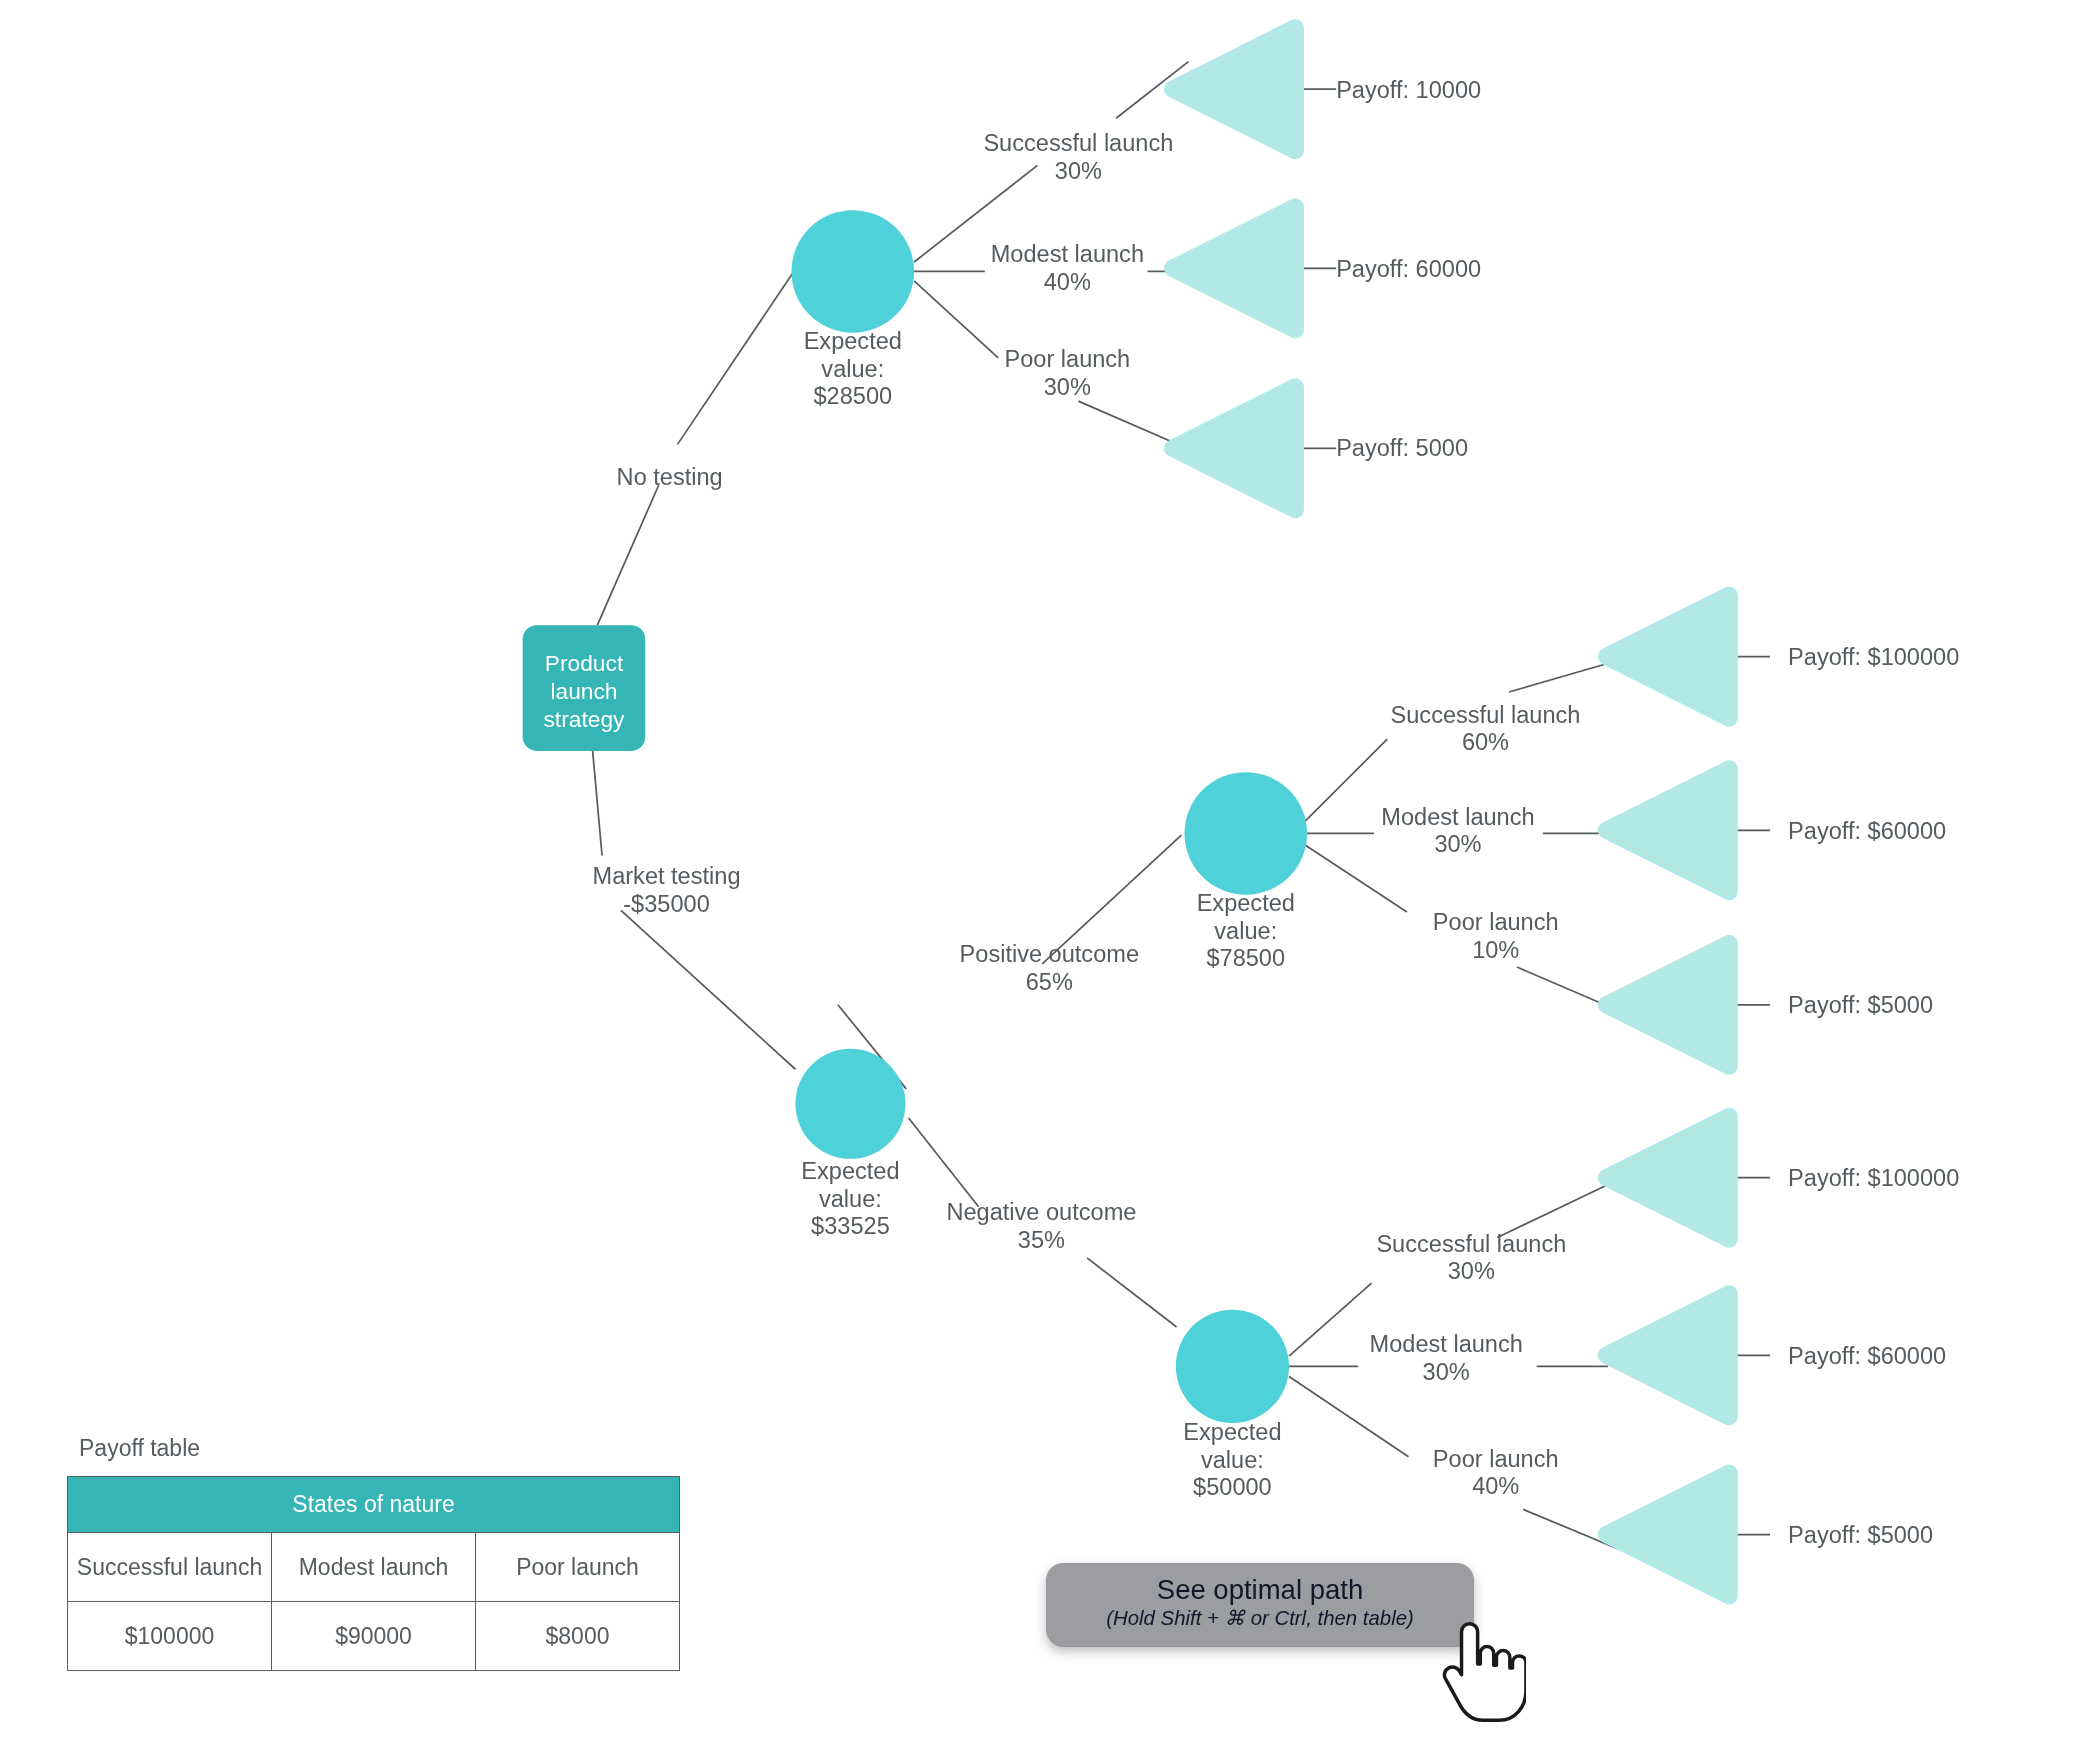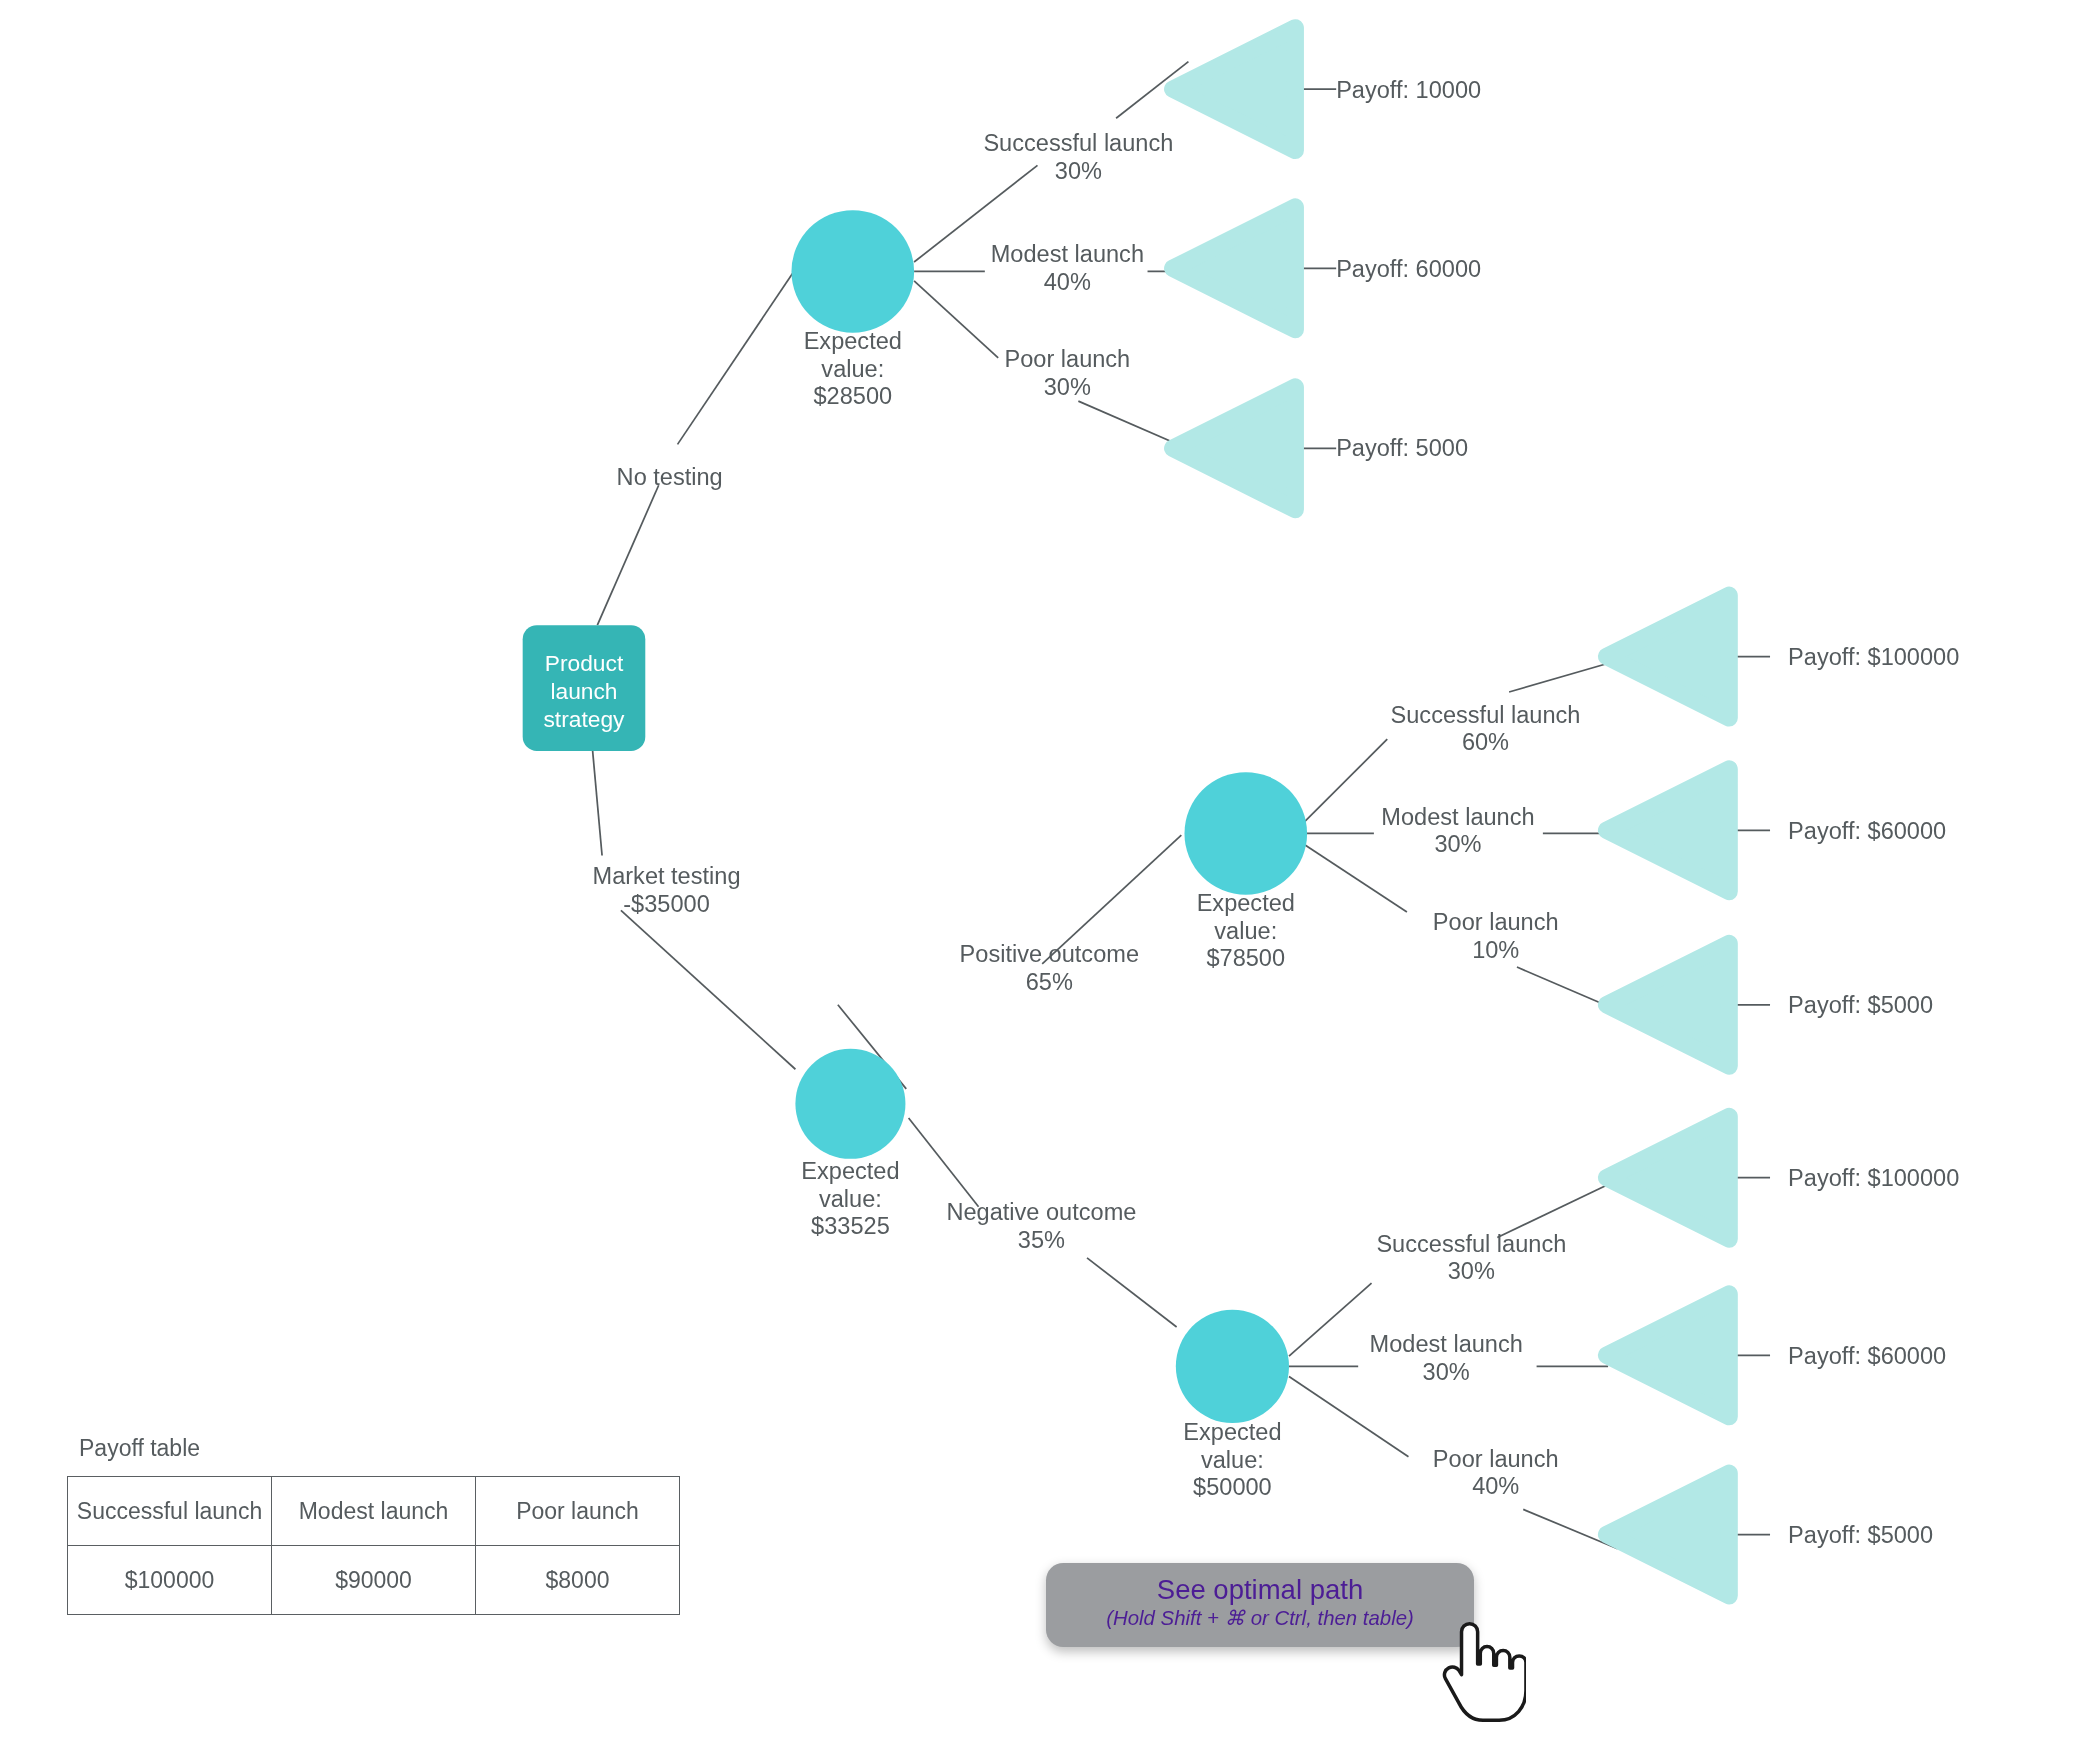--- a/index.html
+++ b/index.html
@@ -103,21 +103,21 @@
   .optimal-btn {
     position: absolute;
     left: 1046px;
     top: 1563px;
     width: 428px;
     padding: 11px 0 15.7px 0;
     background: #9b9da0;
     border-radius: 17.3px;
     box-shadow: 0 4.7px 11px rgba(0,0,0,0.25);
     text-align: center;
-    color: #4c1d95;
+    color: #0f172a;
     cursor: pointer;
     user-select: none;
   }
   .optimal-btn .main {
     font-size: 27.5px;
     line-height: 1.18;
   }
   .optimal-btn .hint {
     font-size: 20.4px;
     font-style: italic;
@@ -260,20 +260,23 @@
     <text class="payoff-label" x="2275" y="1509">Payoff: $100000</text>
     <text class="payoff-label" x="2275" y="1735">Payoff: $60000</text>
     <text class="payoff-label" x="2275" y="1963">Payoff: $5000</text>
 
   </svg>
 
   <div class="payoff-table-wrap">
     <div class="payoff-table-caption">Payoff table</div>
     <table class="payoff-table">
       <thead>
+        <tr>
+          <th class="states-header" colspan="3">States of nature</th>
+        </tr>
         <tr>
           <td>Successful launch</td>
           <td>Modest launch</td>
           <td>Poor launch</td>
         </tr>
       </thead>
       <tbody>
         <tr>
           <td>$100000</td>
           <td>$90000</td>

